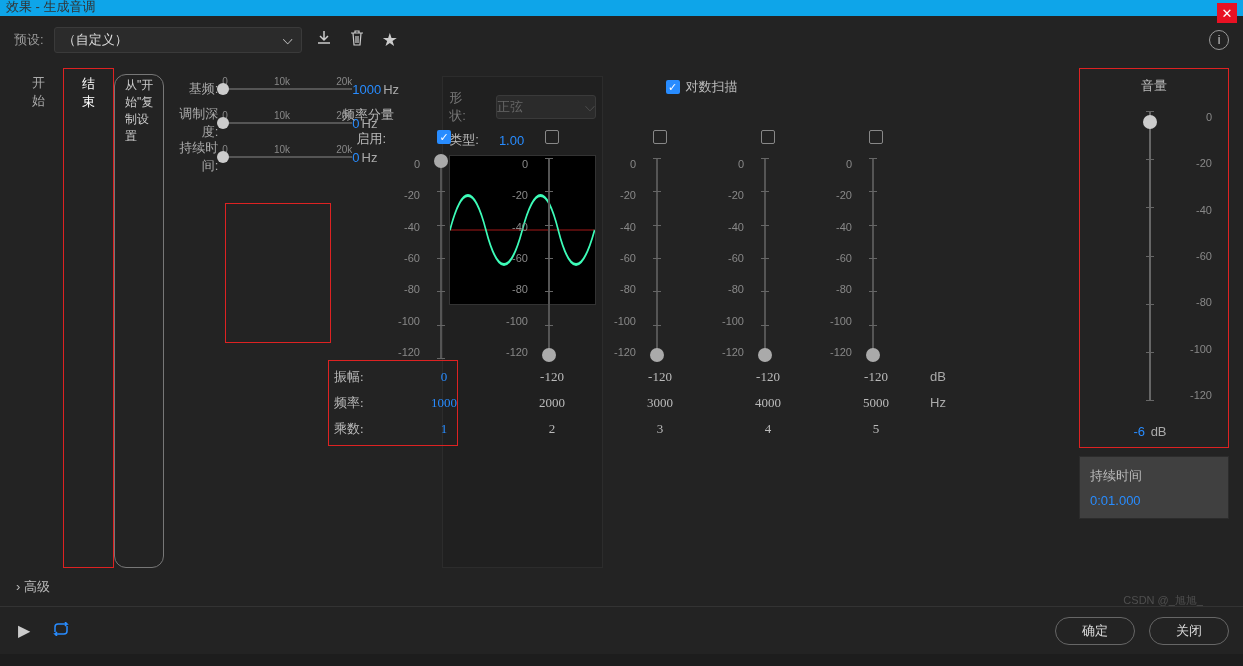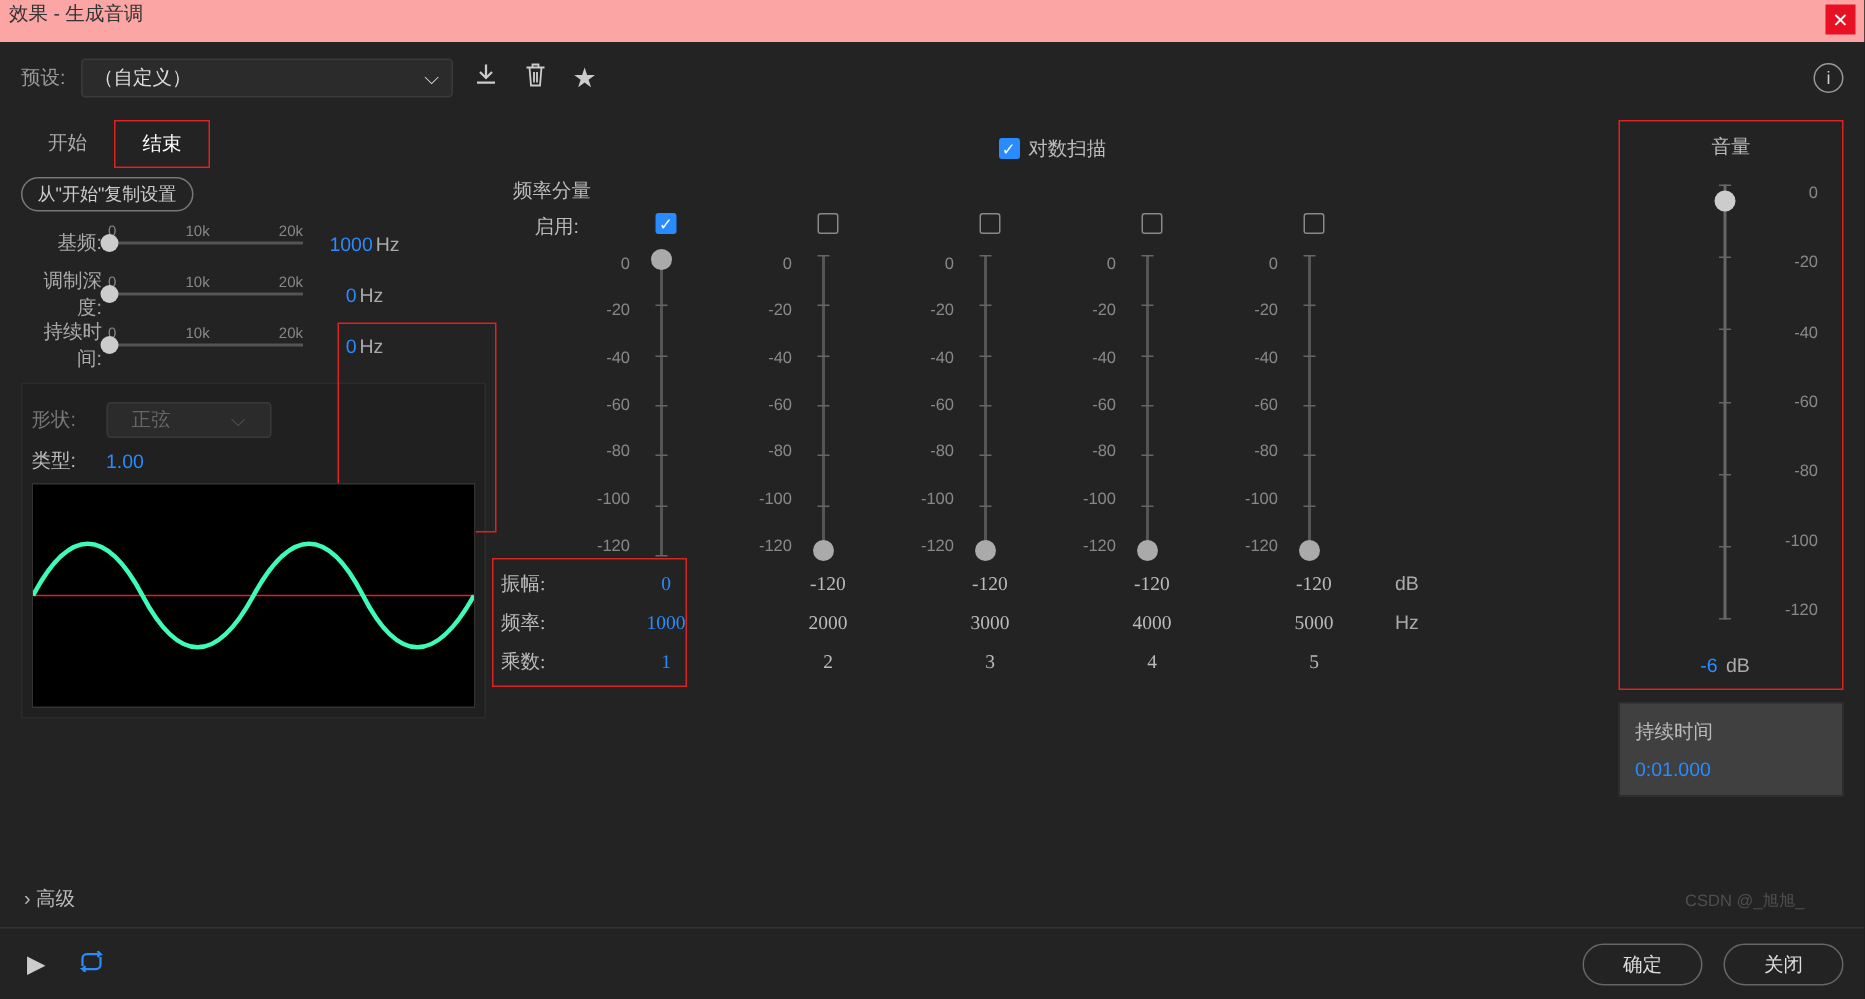--- a/index.html
+++ b/index.html
@@ -1,44 +1,44 @@
 <!DOCTYPE html>
 <html><head>
 <meta charset="utf-8">
 <style>
 * { box-sizing: border-box; margin: 0; padding: 0; font-family: "Segoe UI", "Microsoft YaHei", sans-serif; }
 body { background: #1d1d1d; color: #bbb; font-size: 13px; width: 1243px; height: 666px; overflow: hidden; }
-.titlebar { background: #fca5a5; color: #333; height: 28px; display: flex; align-items: flex-start; padding: 0 6px; position: relative; }
+.titlebar { background: #0ea5e9; color: #333; height: 16px; display: flex; align-items: flex-end; padding: 0 6px; position: relative; }
 .titlebar .close { position: absolute; right: 6px; top: 3px; width: 20px; height: 20px; background: #e81123; color: #fff; display: flex; align-items: center; justify-content: center; font-size: 13px; cursor: pointer; }
 .content { background: #232323; height: 638px; display: flex; flex-direction: column; }
 .toolbar { height: 40px; display: flex; align-items: center; padding: 8px 14px 0 14px; gap: 10px; }
 .label { color: #999; }
 .preset-select { background: #2b2b2b; border: 1px solid #3a3a3a; color: #ddd; height: 26px; width: 248px; display: flex; align-items: center; justify-content: space-between; padding: 0 8px; border-radius: 3px; cursor: pointer; }
 .icon-btn { color: #ccc; cursor: pointer; padding: 0 4px; font-size: 16px; }
 .info-btn { margin-left: auto; width: 20px; height: 20px; border: 1.5px solid #999; border-radius: 50%; display: flex; align-items: center; justify-content: center; font-size: 12px; color: #ccc; cursor: pointer; }
 .main { display: flex; flex: 1; padding: 12px 14px 0 14px; gap: 10px; }
-.left-col { width: 310px; display: flex; flex-direction: column; }
+.left-col { width: 310px; display: flex; }
 .tabs { display: flex; gap: 0; }
 .tab { padding: 6px 18px; color: #aaa; cursor: pointer; }
 .tab.active { color: #fff; border: 1.5px solid #d22; }
 .copy-btn { border: 1px solid #777; border-radius: 12px; padding: 2px 10px; color: #ccc; font-size: 12px; width: fit-content; margin-top: 6px; cursor: pointer; }
 .sliders-block { margin-top: 4px; }
 .slider-row { display: flex; align-items: center; height: 34px; }
 .slider-row .slabel { width: 58px; text-align: right; color: #aaa; padding-right: 4px; }
 .slider-track-wrap { position: relative; width: 130px; }
 .ticks { color: #888; font-size: 10px; display: flex; justify-content: space-between; position: absolute; top: -12px; width: 100%; }
 .hslider { width: 130px; height: 2px; background: #555; position: relative; }
 .hknob { position: absolute; left: -5px; top: -5px; width: 12px; height: 12px; border-radius: 50%; background: #ccc; }
-.valcol { width: 90px; text-align: center; padding-right: 8px; }
+.valcol { width: 90px; text-align: left; padding-right: 8px; }
 .valnum { color: #288cff; cursor: text; }
 .valunit { color: #aaa; margin-left: 2px; }
 .redbox { border: 1.5px solid #d22; }
 .waveform-panel { border: 1px solid #2c2c2c; padding: 6px; margin-top: 8px; background: #202020; }
 .shape-row { display: flex; align-items: center; gap: 20px; margin: 6px 0; }
-.shape-select { background: #2b2b2b; border: 1px solid #3a3a3a; color: #666; height: 24px; width: 110px; display: flex; align-items: center; justify-content: space-between; padding: 0 16px; border-radius: 3px; }
+.shape-select { background: #2b2b2b; border: 1px solid #3a3a3a; color: #666; height: 24px; width: 110px; display: flex; align-items: center; justify-content: space-between; padding: 0 0; border-radius: 3px; }
 .wave-canvas { background: #000; height: 150px; position: relative; border: 1px solid #333; margin-top: 6px; }
 .wave-canvas svg { width: 100%; height: 100%; }
 .center-col { flex: 1; display: flex; flex-direction: column; }
 .logscan { display: flex; align-items: center; justify-content: center; gap: 6px; margin-bottom: 10px; margin-top: 10px; }
 .chk { width: 14px; height: 14px; background: #288cff; border-radius: 2px; display: flex; align-items: center; justify-content: center; color: #fff; font-size: 11px; cursor: pointer; }
 .chk.empty { background: transparent; border: 1px solid #888; }
 .freq-col { width: 108px; display: flex; flex-direction: column; align-items: center; }
 .vslider-wrap { position: relative; height: 200px; width: 40px; margin-top: 10px; }
 .vticks { position: absolute; left: -30px; top: 0; height: 200px; display: flex; flex-direction: column; justify-content: space-between; font-size: 11px; color: #888; text-align: right; width: 26px; }
 .vslider { position: absolute; left: 16px; top: 0; width: 2px; height: 200px; background: #555; }

